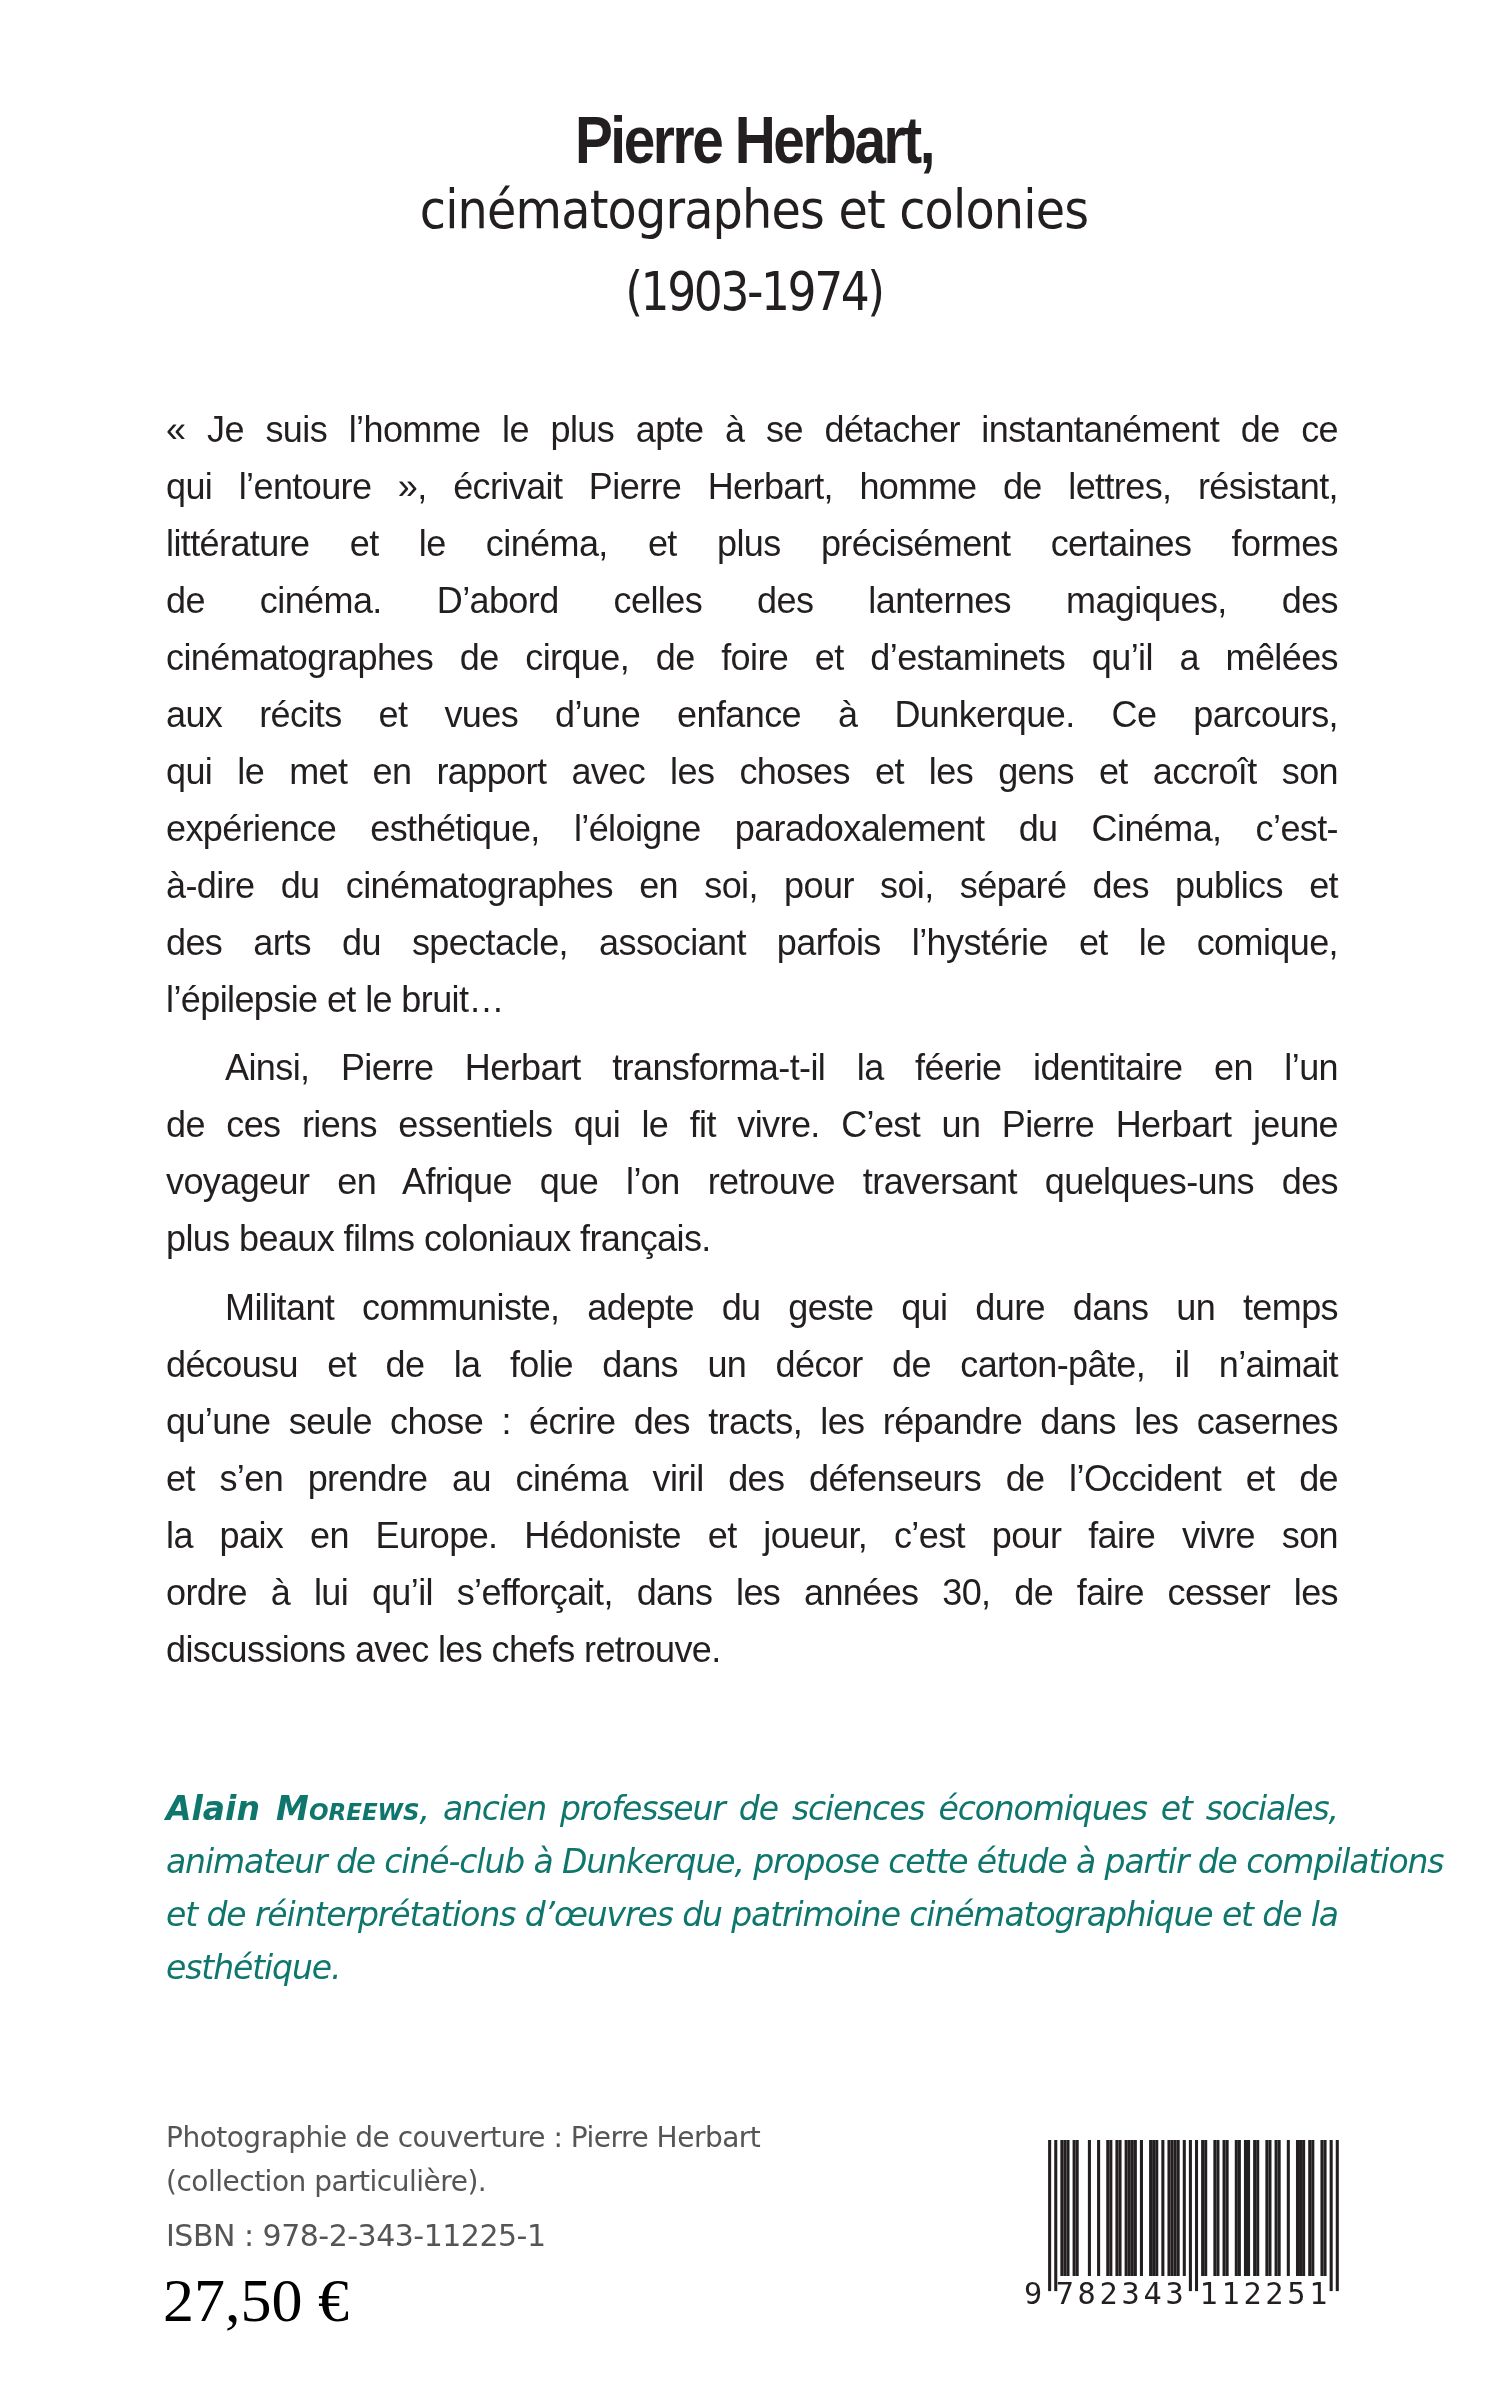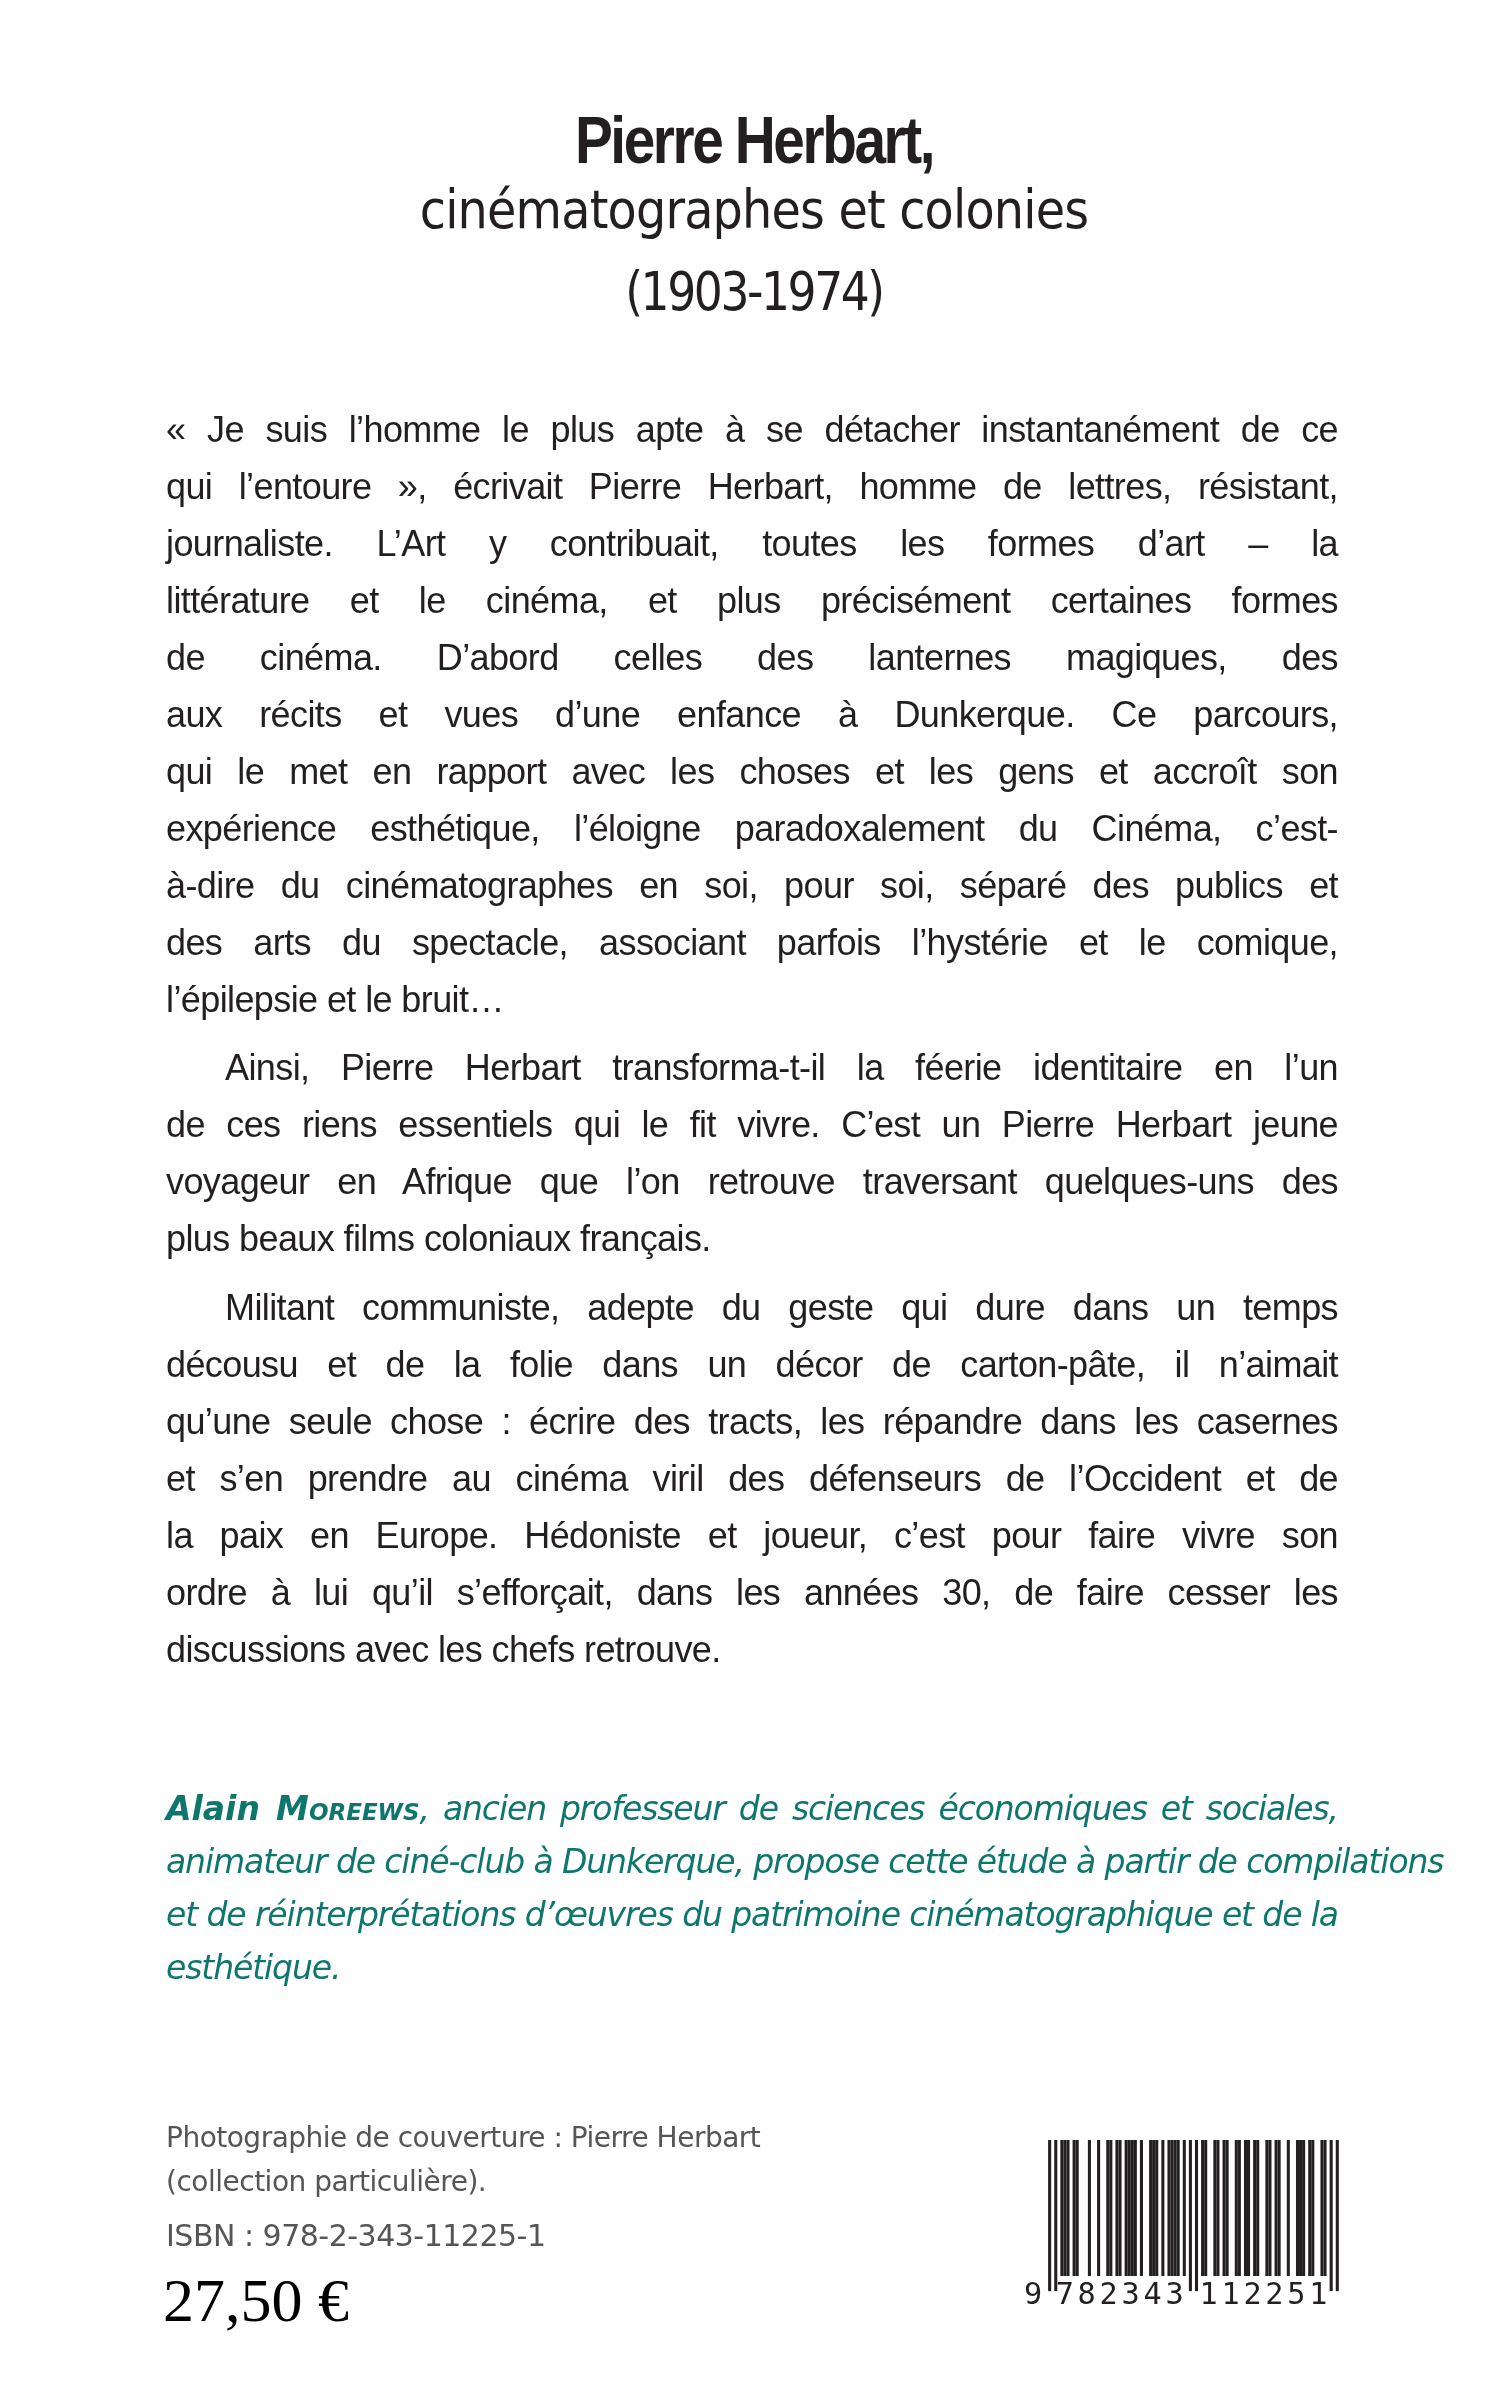--- a/index.html
+++ b/index.html
@@ -34,23 +34,23 @@
 <div class="title-block">
   <div class="title-main">Pierre Herbart,</div>
   <div class="title-sub">cinématographes et colonies</div>
   <div class="title-dates">(1903-1974)</div>
 </div>
 
 <div class="body-text">
   <p class="para">
     <span class="line">« Je suis l’homme le plus apte à se détacher instantanément de ce</span>
     <span class="line">qui l’entoure », écrivait Pierre Herbart, homme de lettres, résistant,</span>
-    <span class="line">journaliste. L’Art y contribuait, toutes les formes d’art – la</span>
     <span class="line">littérature et le cinéma, et plus précisément certaines formes</span>
     <span class="line">de cinéma. D’abord celles des lanternes magiques, des</span>
+    <span class="line">cinématographes de cirque, de foire et d’estaminets qu’il a mêlées</span>
     <span class="line">aux récits et vues d’une enfance à Dunkerque. Ce parcours,</span>
     <span class="line">qui le met en rapport avec les choses et les gens et accroît son</span>
     <span class="line">expérience esthétique, l’éloigne paradoxalement du Cinéma, c’est-</span>
     <span class="line">à-dire du cinématographes en soi, pour soi, séparé des publics et</span>
     <span class="line">des arts du spectacle, associant parfois l’hystérie et le comique,</span>
     <span class="line last">l’épilepsie et le bruit…</span>
   </p>
   <p class="para">
     <span class="line indent">Ainsi, Pierre Herbart transforma-t-il la féerie identitaire en l’un</span>
     <span class="line">de ces riens essentiels qui le fit vivre. C’est un Pierre Herbart jeune</span>

